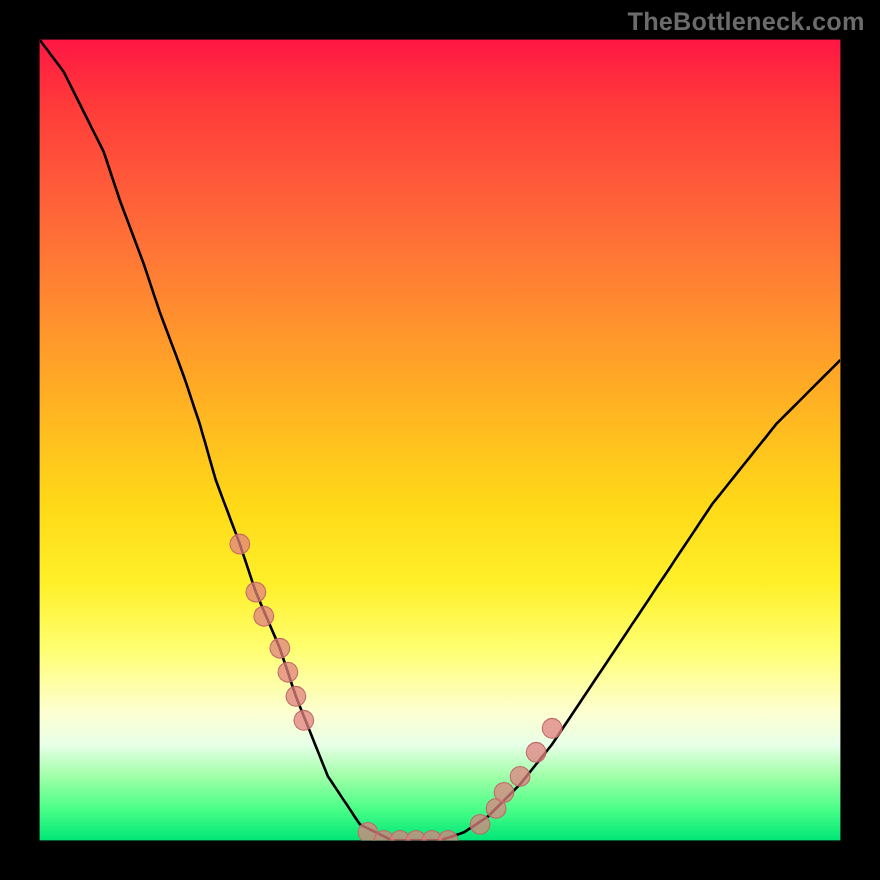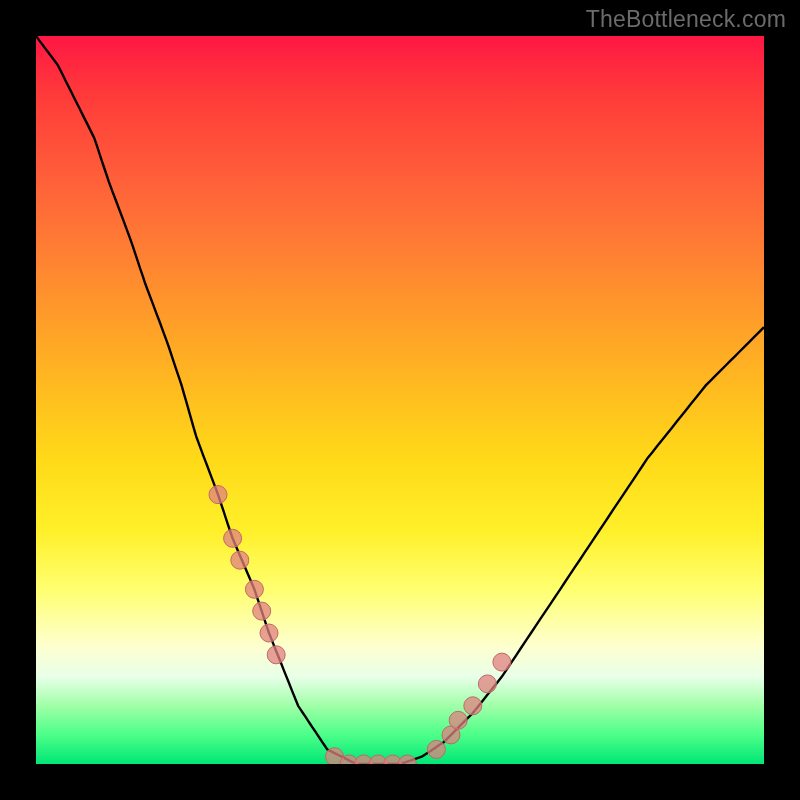--- a/index.html
+++ b/index.html
@@ -41,20 +41,21 @@
       #00e676 100%);
   }
   .watermark {
     position: absolute;
     top: 6px;
     right: 14px;
     font-family: Arial, Helvetica, sans-serif;
     font-size: 23px;
     color: #6b6b6b;
     letter-spacing: 0.2px;
+    font-weight: bold;
   }
   svg.curve {
     position: absolute;
     top: 0;
     left: 0;
     width: 728px;
     height: 728px;
   }
 </style>
 </head>

